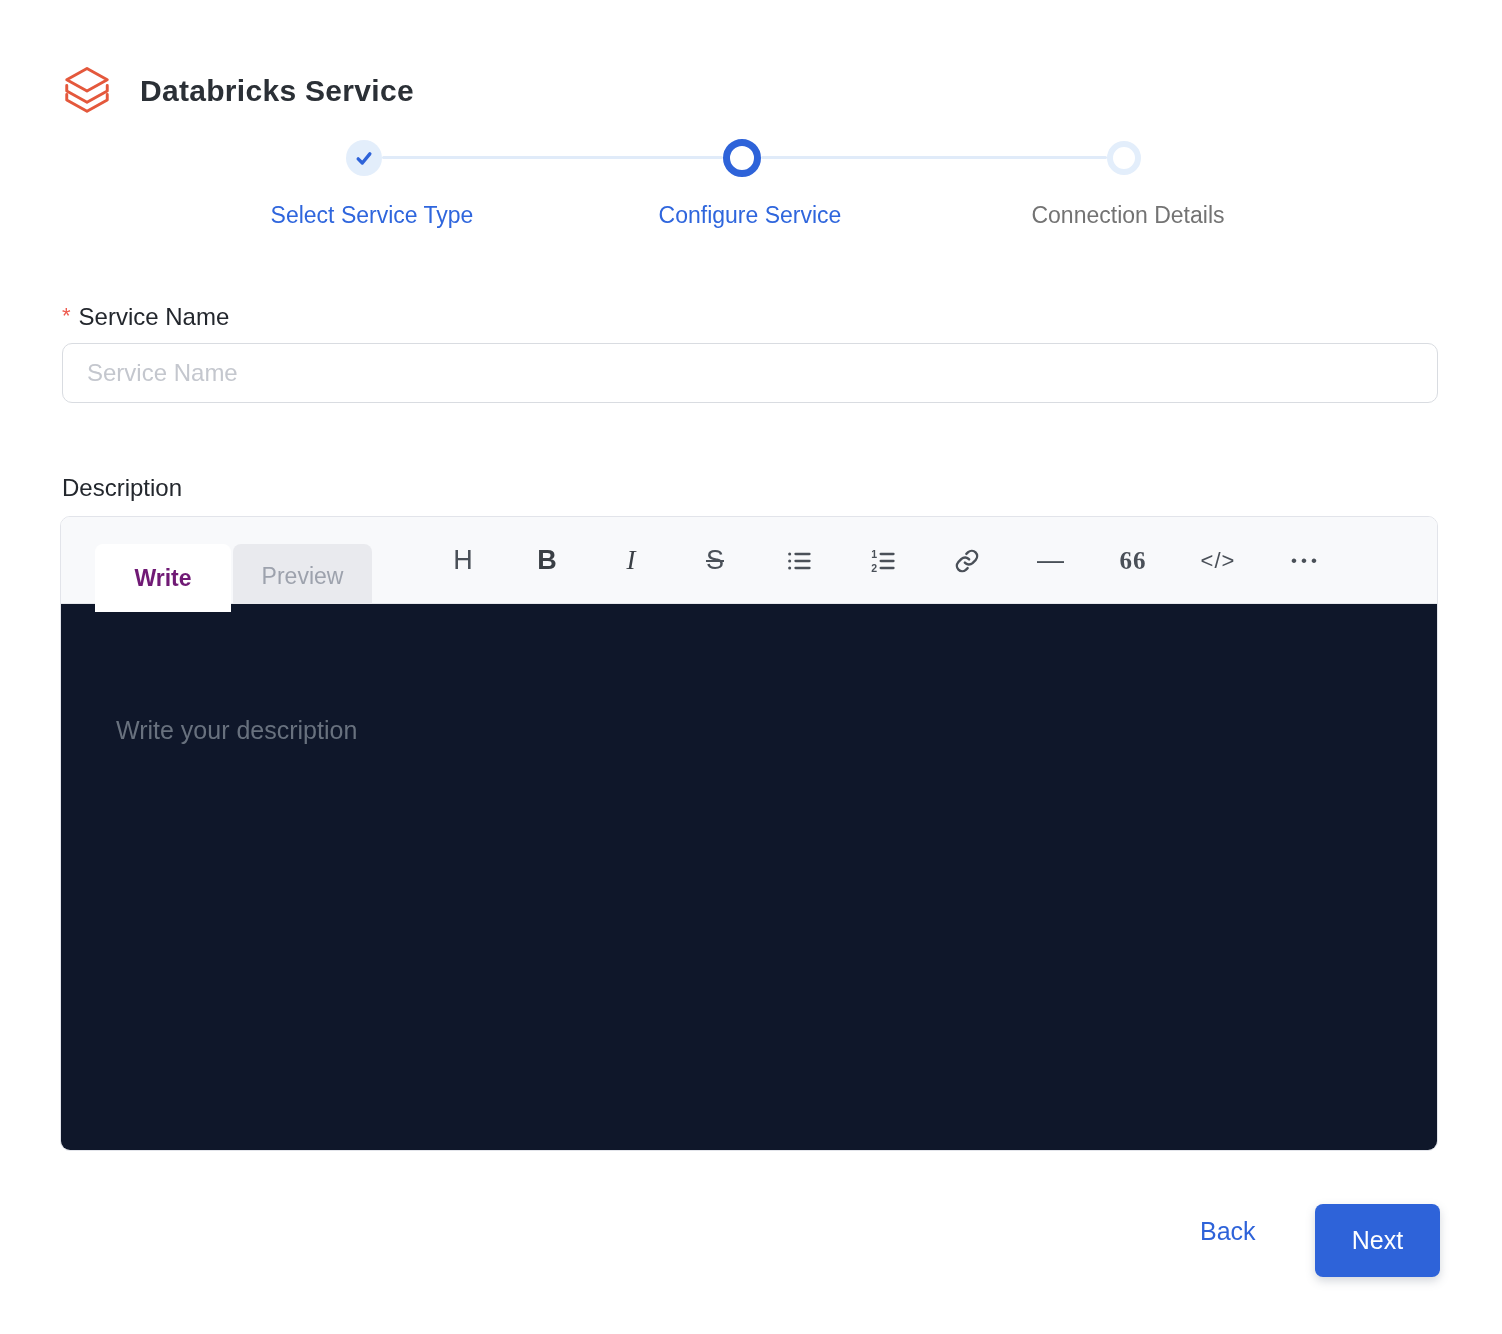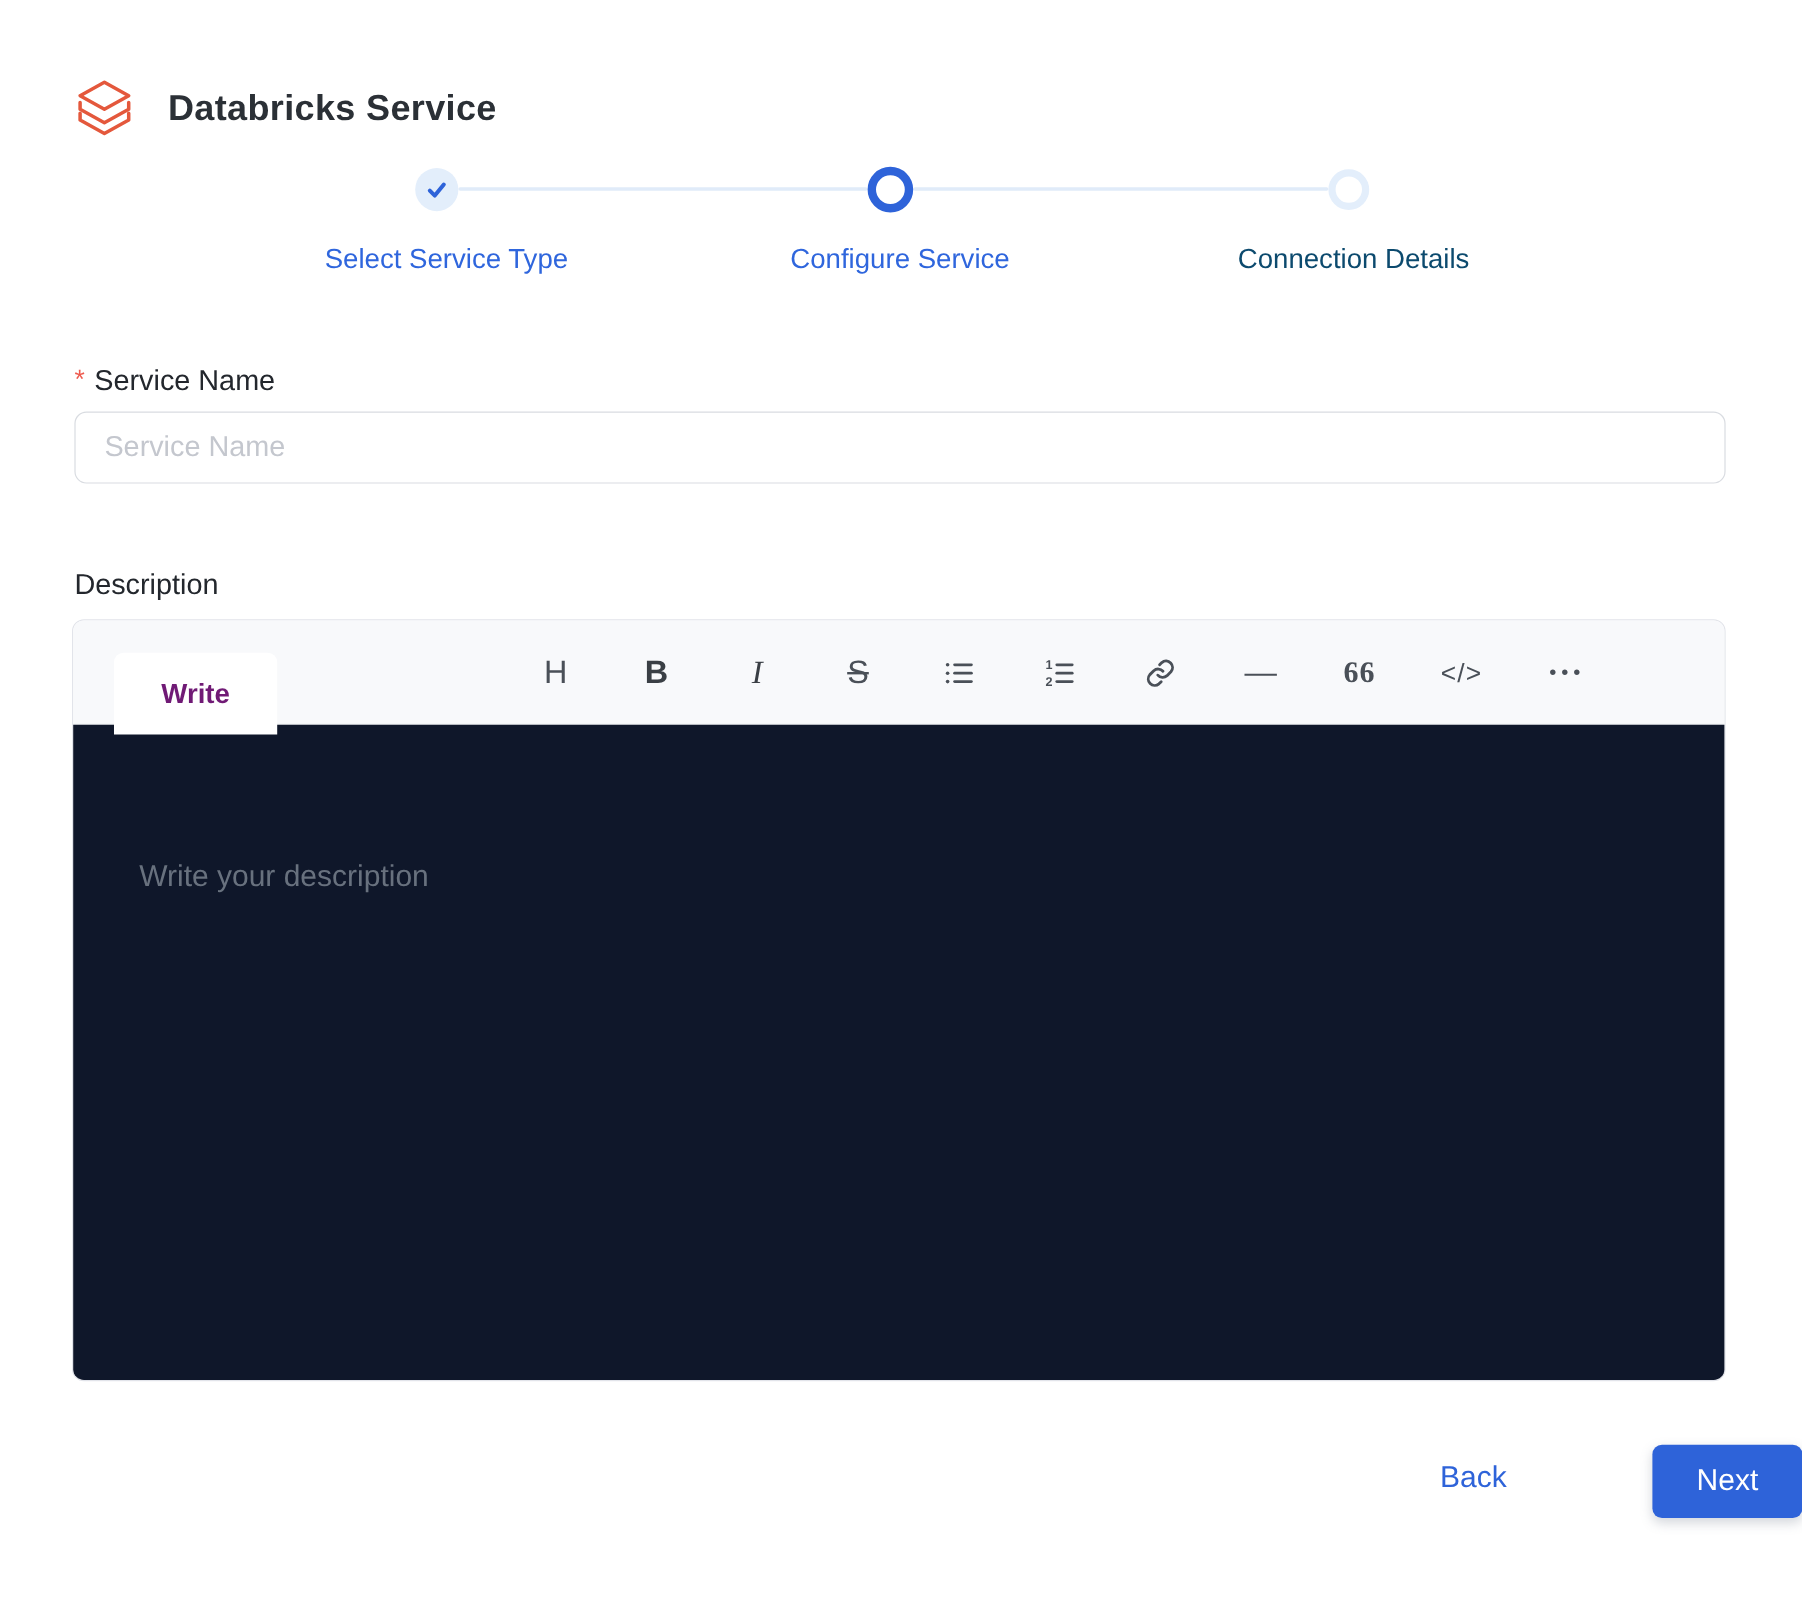--- a/index.html
+++ b/index.html
@@ -14,21 +14,21 @@
   
   .step-line { position:absolute; top:156px; height:3px; background:#e0ebf9; border-radius:2px; }
   .step-line.l1 { left:382px; width:341px; }
   .step-line.l2 { left:761px; width:346px; }
   .step-circle { position:absolute; border-radius:50%; }
   .c1 { left:346px; top:140px; width:36px; height:36px; background:#e3eefb; display:flex; align-items:center; justify-content:center; }
   .c2 { left:723px; top:139px; width:38px; height:38px; background:#fff; border:7px solid #2e63d9; }
   .c3 { left:1107px; top:141px; width:34px; height:34px; background:#fff; border:6px solid #e3eefb; }
   .step-label { position:absolute; top:202px; transform:translateX(-50%); font-size:23px; font-weight:500; white-space:nowrap; }
   .step-label.active { color:#2f66dd;text-align:center; }
-  .step-label.upcoming { color:#0c4a6e; }
+  .step-label.upcoming { color:#737373; }
   .sl1 { left:372px; } .sl2 { left:750px; } .sl3 { left:1128px; }
 
   
   .field-label { position:absolute; left:62px; font-size:24px; font-weight:500; color:#23272d;margin-top:15px; }
   .fl-name { top:288px; }
   .req { color:#ee5a4e; margin-right:8px; font-size:22px; vertical-align:2px; }
   .name-input { position:absolute; left:62px; top:343px; width:1376px; height:60px;
     border:1.5px solid #d9dce1; border-radius:10px; padding:0 24px; font-size:24px;
     font-family:"Liberation Sans","DejaVu Sans",sans-serif; color:#3a3f45; outline:none; }
   .name-input::placeholder { color:#c4c7ce; }
@@ -52,21 +52,21 @@
   .g-s { font-size:27px; text-decoration:line-through; color:#4a5058; }
   .g-hr { font-size:27px; color:#4a5058; letter-spacing:-1px; }
   .g-quote { font-size:25px; font-weight:600; color:#4a5058; letter-spacing:1px;font-family:Liberation Serif, serif; }
   .g-code { font-size:22px; font-weight:500; color:#4a5058; letter-spacing:1px; }
   .g-more { font-size:17px; letter-spacing:4px; color:#4a5058; padding-left:4px; }
   .editor-body { position:relative; height:546px; background:#0f172a; border-radius:0 0 9px 9px; }
   .editor-placeholder { position:absolute; left:55px; top:112px; font-size:25px; color:#68717e; }
 
   
   .back-link { position:absolute; left:1200px; top:1217px; font-size:25px; color:#2e63d9; cursor:pointer; }
-  .next-btn { position:absolute; left:1377px; top:1204px; width:125px; height:61px;
+  .next-btn { position:absolute; left:1315px; top:1204px; width:125px; height:73px;
     background:#2e63d9; border:none; border-radius:8px; color:#fff; font-size:25px;
     font-family:"Liberation Sans","DejaVu Sans",sans-serif; cursor:pointer;
     box-shadow:0 4px 10px rgba(100,110,130,.28); }
 </style>
 </head>
 <body>
 
 <div class="page">
 
   <svg class="logo" viewBox="0 0 48 48" fill="none" stroke="#e4583c" stroke-width="2.6" stroke-linejoin="round" stroke-linecap="round">
@@ -92,20 +92,21 @@
   <div class="step-label upcoming sl3">Connection Details</div>
 
   <div class="field-label fl-name"><span class="req">*</span><span>Service Name</span></div>
   <input class="name-input" type="text" placeholder="Service Name" style="">
 
   <div class="field-label fl-desc">Description</div>
 
   <div class="editor">
     <div class="editor-header">
       <div class="tab tab-write">Write</div>
+      <div class="tab tab-preview">Preview</div>
 
       <div class="tool" style="left:374px;">
         <span class="g-h">H</span>
       </div>
       <div class="tool" style="left:458px;">
         <span class="g-b">B</span>
       </div>
       <div class="tool" style="left:542px;">
         <span class="g-i">I</span>
       </div>

